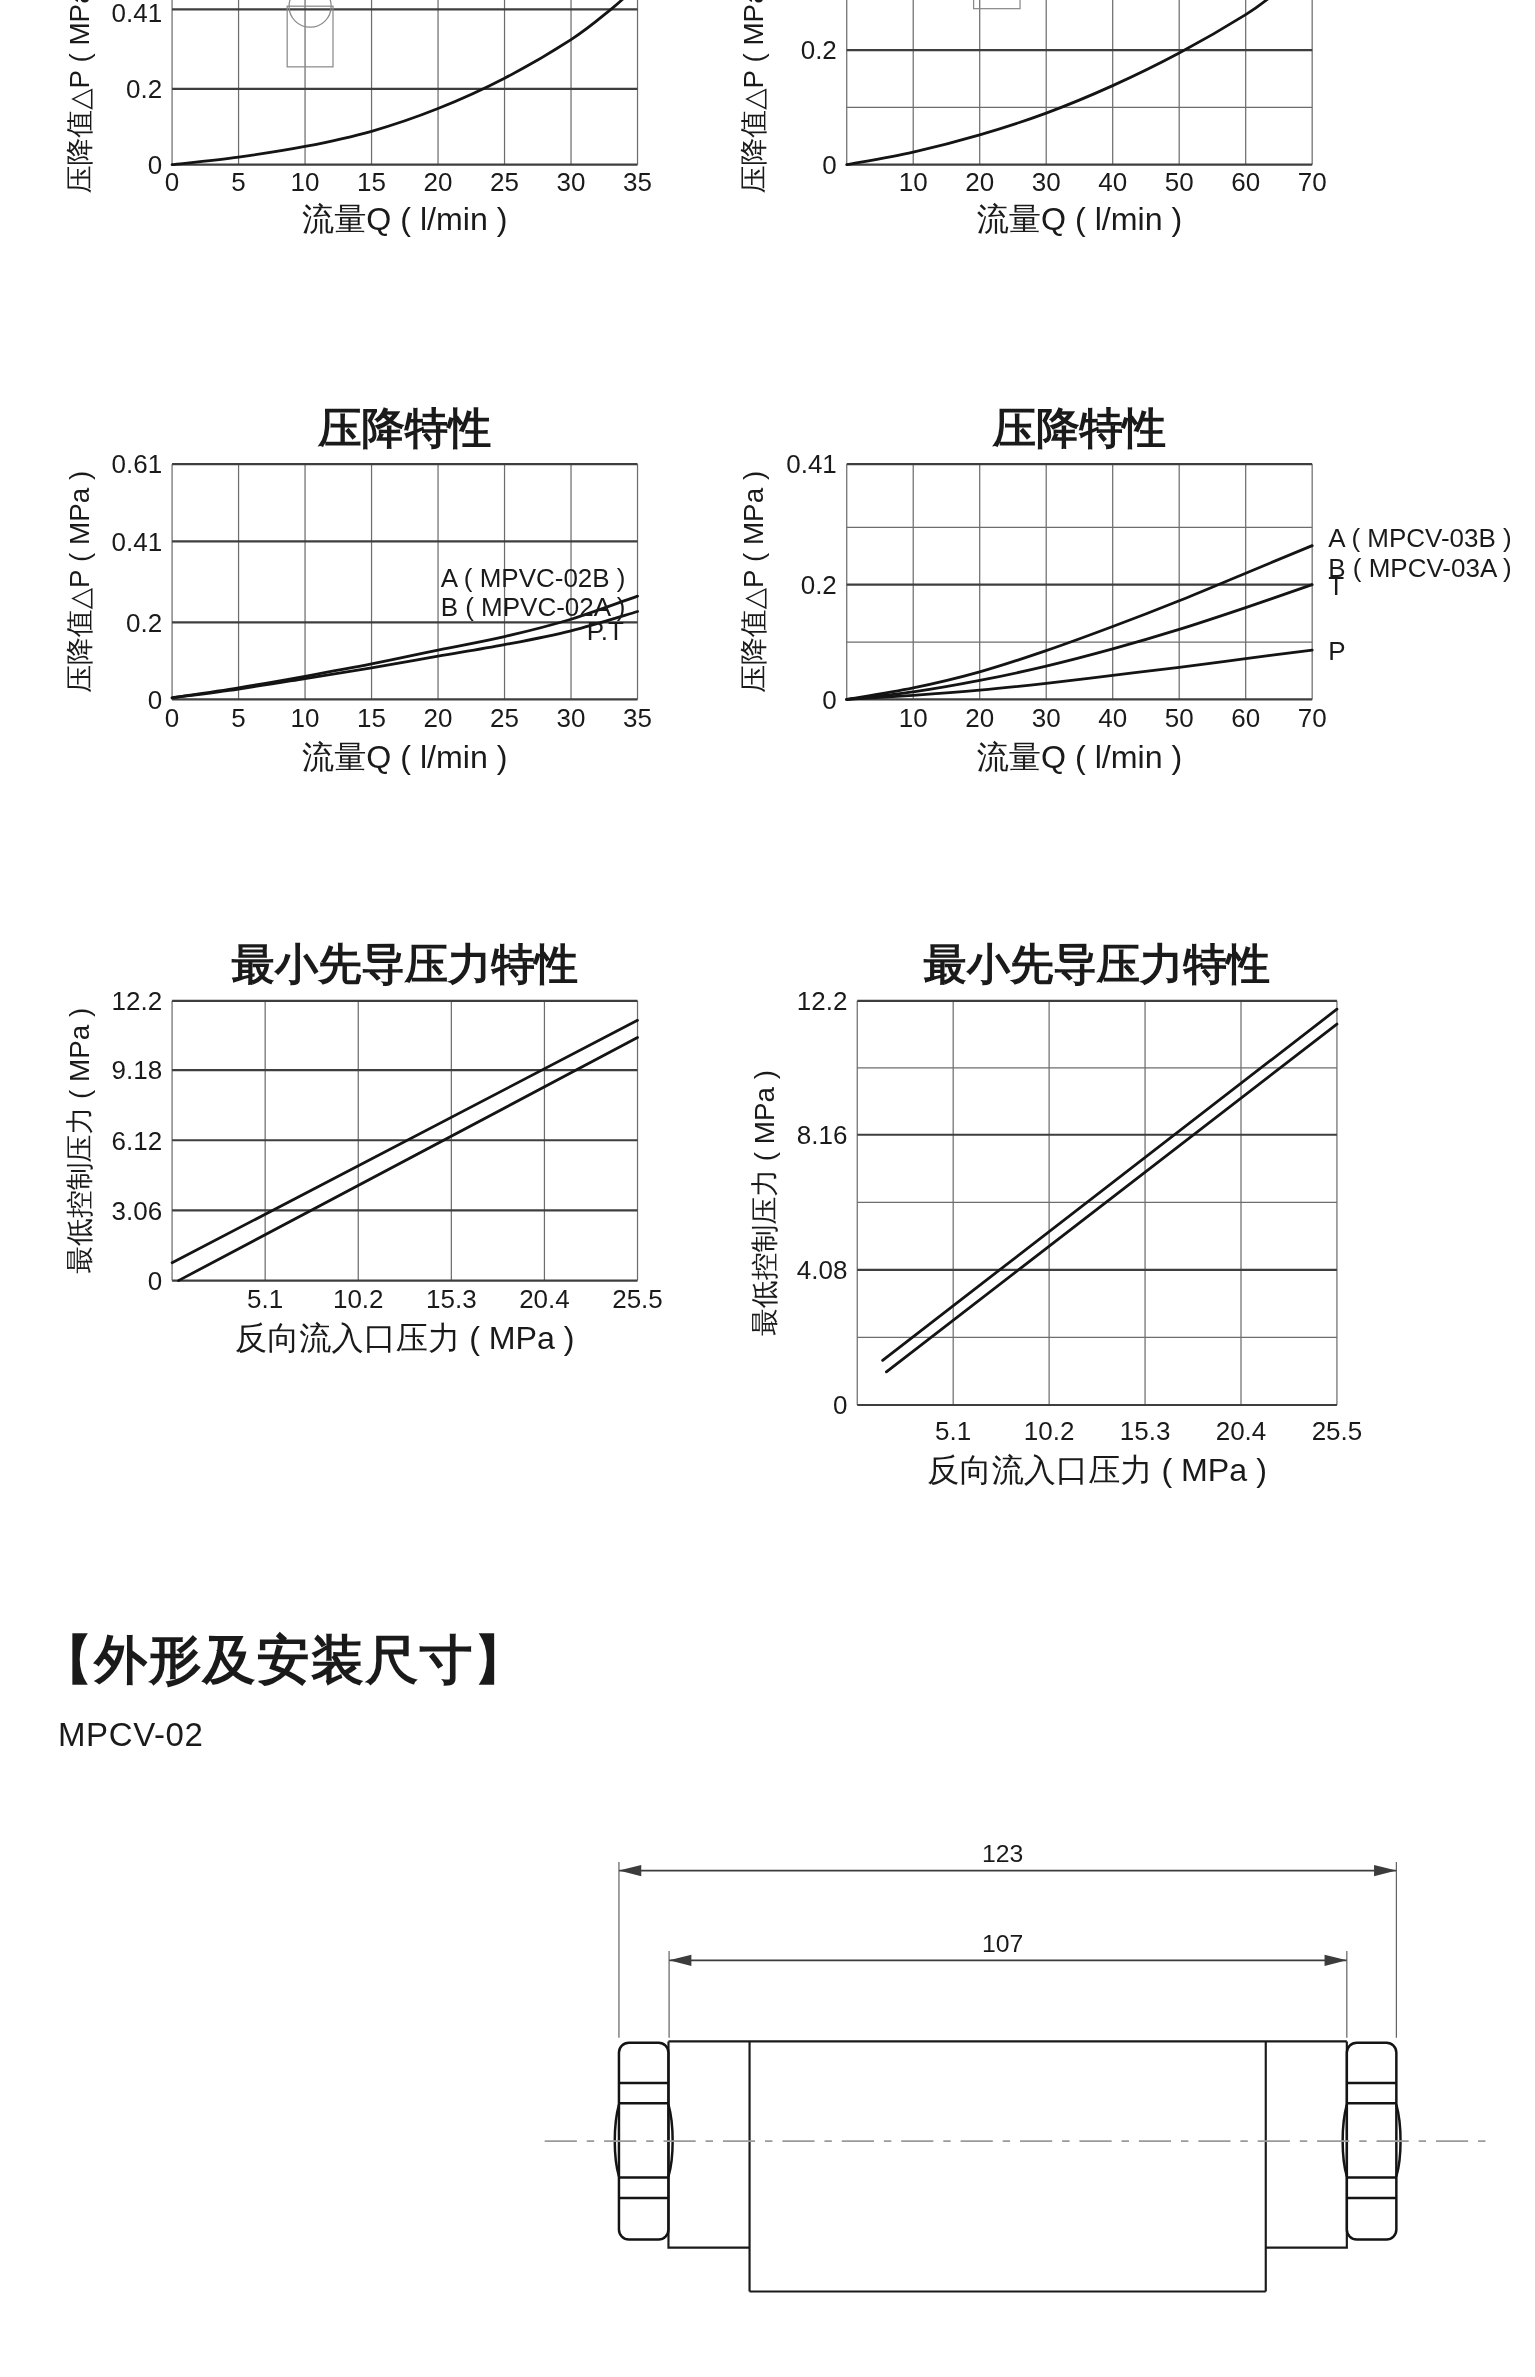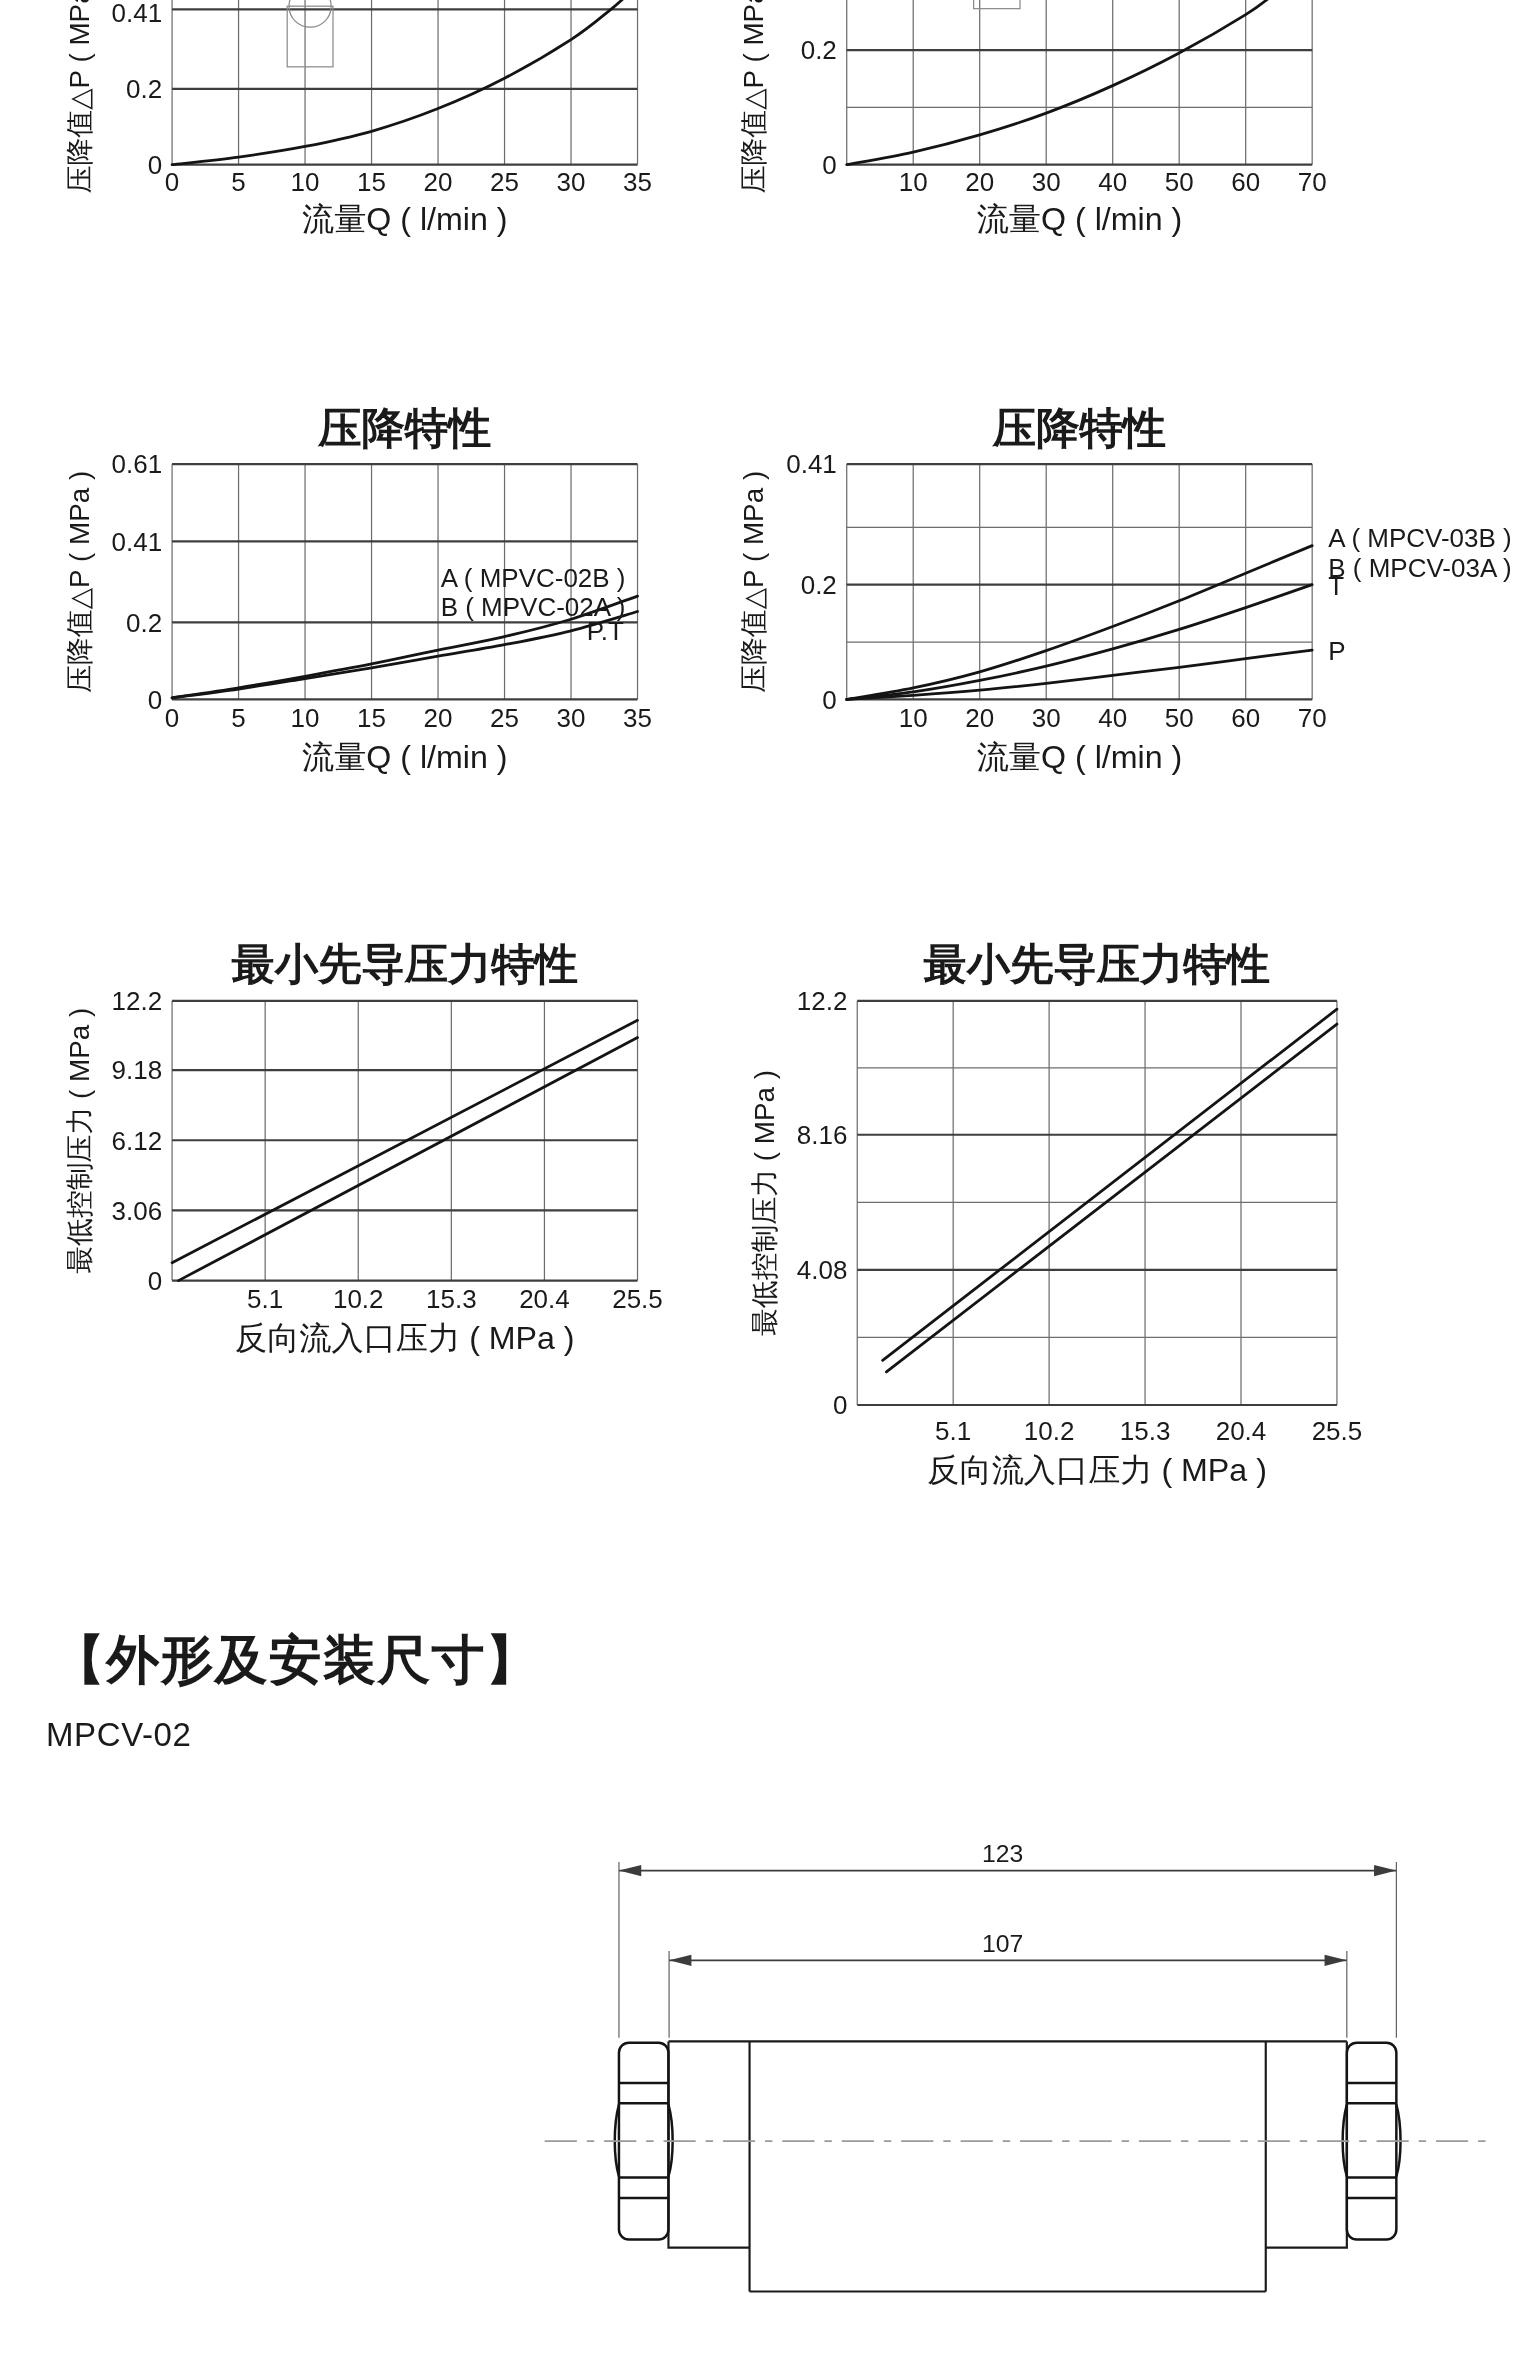--- a/index.html
+++ b/index.html
@@ -1,23 +1,23 @@
 <!DOCTYPE html>
 <html style="font-size:10px"><head>
 <meta charset="utf-8">
 <style>
   html,body{margin:0;padding:0;}
   body{width:1535px;height:2377px;background:#ffffff;position:relative;overflow:hidden;
        font-family:"Liberation Sans","DejaVu Sans",sans-serif;color:#1a1a1a;}
   #charts{position:absolute;left:0;top:0;}
   #drawing{position:absolute;left:0;top:1795px;}
   svg text{font-family:"Liberation Sans","DejaVu Sans",sans-serif;fill:#1a1a1a;}
-  .heading{position:absolute;left:52px;top:1625px;font-size:53px;font-weight:bold;
+  .heading{position:absolute;left:40px;top:1625px;font-size:53px;font-weight:bold;
            letter-spacing:1.2px;white-space:nowrap;}
-  .model{position:absolute;left:46px;top:1716px;font-size:33px;letter-spacing:0.6px;}
+  .model{position:absolute;left:58px;top:1716px;font-size:33px;letter-spacing:0.6px;}
 </style>
 </head>
 <body>
 
 <svg id="charts" width="1535" height="1535" viewBox="0 0 2480 2480">
     <g>
       <line x1="278" x2="278" y1="0" y2="266" stroke="#6d6d6d" stroke-width="2"></line>
       <line x1="1030" x2="1030" y1="0" y2="266" stroke="#6d6d6d" stroke-width="2"></line>
       <line x1="385.42857142857144" x2="385.42857142857144" y1="0" y2="266" stroke="#6d6d6d" stroke-width="2"></line>
       <line x1="492.8571428571429" x2="492.8571428571429" y1="0" y2="266" stroke="#6d6d6d" stroke-width="2"></line>

